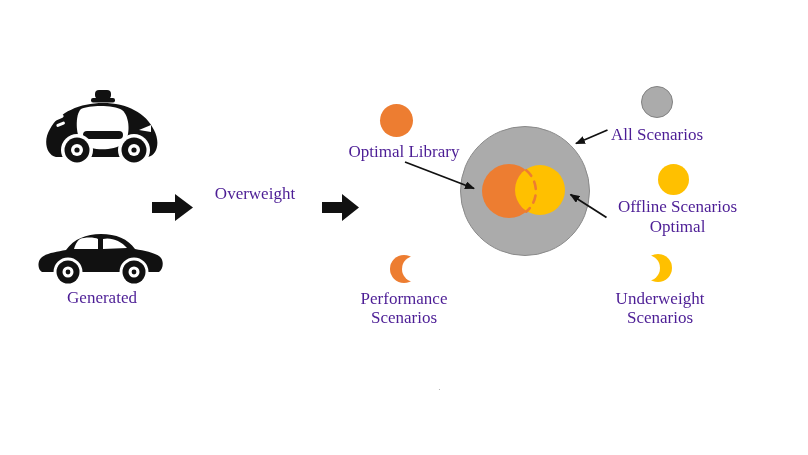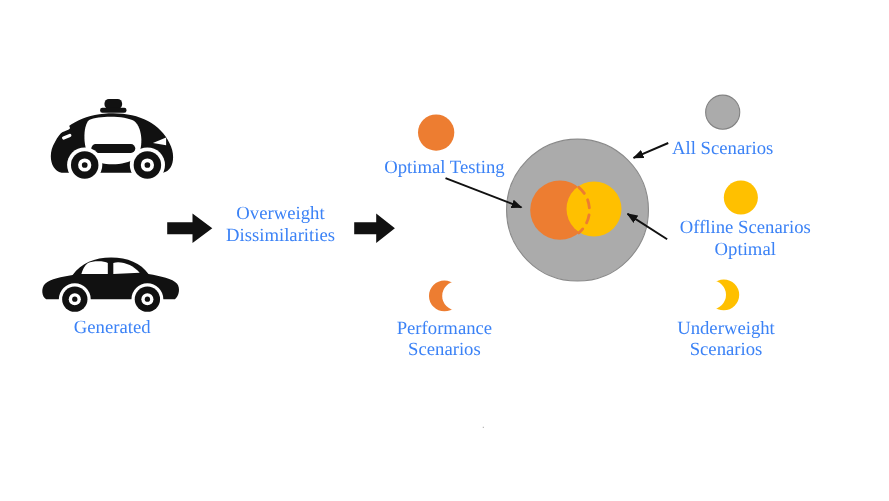--- a/index.html
+++ b/index.html
@@ -1,20 +1,20 @@
 <!DOCTYPE html>
 <html><head>
 <meta charset="utf-8">
 <style>
   html,body{margin:0;padding:0;background:#fff;}
   #canvas{
     position:relative;width:808px;height:455px;background:#ffffff;
     font-family:"Liberation Serif","DejaVu Serif",serif;color:#111;overflow:hidden;
   }
-  .lbl{position:absolute;text-align:center;font-size:17px;line-height:20px;color:#3b82f6;}
+  .lbl{position:absolute;text-align:center;font-size:17px;line-height:20px;color:#4c1d95;}
   .circle{position:absolute;border-radius:50%;}
   .venn-gray{left:460px;top:126px;width:130px;height:130px;background:#ABABAB;border:1px solid #8A8A8A;box-sizing:border-box;}
   .venn-orange{left:482px;top:164px;width:54px;height:54px;background:#ED7D31;}
   .venn-yellow{left:515px;top:165px;width:50px;height:50px;background:#FFC000;}
   .leg-orange{left:380px;top:104px;width:33px;height:33px;background:#ED7D31;}
   .leg-gray{left:641px;top:86px;width:32px;height:32px;background:#ABABAB;border:1px solid #828282;box-sizing:border-box;}
   .leg-yellow{left:658px;top:164px;width:31px;height:31px;background:#FFC000;}
   .abs{position:absolute;}
   #overlay{position:absolute;left:0;top:0;pointer-events:none;}
   #stray-mark{position:absolute;left:438px;top:382px;font-size:9px;color:#9a9a9a;opacity:.8;font-family:"DejaVu Sans",sans-serif;}
@@ -56,21 +56,20 @@
     <circle cx="97" cy="47" r="11.5" fill="#111"></circle>
     <circle cx="97" cy="47" r="5.5" fill="#fff"></circle>
     <circle cx="97" cy="47" r="2.4" fill="#111"></circle>
   </svg>
   <div class="lbl" style="left:22px;top:288px;width:160px;line-height:19.5px;">
     <div>Generated</div>
   </div>
 
   <div class="lbl" style="left:190px;top:184px;width:130px;">
     <div>Overweight</div>
-    <div>Dissimilarities</div>
   </div>
 
   <div class="circle venn-gray"></div>
   <div class="circle venn-orange"></div>
   <div class="circle venn-yellow"></div>
 
   <div class="circle leg-orange"></div>
   <div class="circle leg-gray"></div>
   <div class="circle leg-yellow"></div>
 
@@ -100,21 +99,21 @@
       </marker>
     </defs>
     <polygon points="152,202 175,202 175,194 193,207.5 175,221 175,213 152,213" fill="#111"></polygon>
     <polygon points="322,202 342,202 342,194 359,207.5 342,221 342,213 322,213" fill="#111"></polygon>
     <path d="M 526.2 170.3 A 27 27 0 0 1 526.2 211.7" fill="none" stroke="#ED7D31" stroke-width="2.6" stroke-dasharray="7.5 6.5" stroke-linecap="round"></path>
     <line x1="405" y1="162" x2="474" y2="188.5" stroke="#111" stroke-width="1.8" marker-end="url(#ah)"></line>
     <line x1="607.5" y1="130" x2="576" y2="143.5" stroke="#111" stroke-width="1.8" marker-end="url(#ah)"></line>
     <line x1="606.5" y1="217.5" x2="570.5" y2="194.5" stroke="#111" stroke-width="1.8" marker-end="url(#ah)"></line>
   </svg>
 
-  <div class="lbl" style="left:324px;top:142px;width:160px;">Optimal Testing</div>
+  <div class="lbl" style="left:324px;top:142px;width:160px;">Optimal Library</div>
   <div class="lbl" style="left:601px;top:125px;width:112px;">All Scenarios</div>
   <div class="lbl" style="left:602px;top:197px;width:151px;">
     <div>Offline Scenarios</div>
     <div>Optimal</div>
   </div>
   <div class="lbl tight" style="left:324px;top:290px;width:160px;">
     <div>Performance</div>
     <div>Scenarios</div>
   </div>
   <div class="lbl tight" style="left:580px;top:290px;width:160px;">

